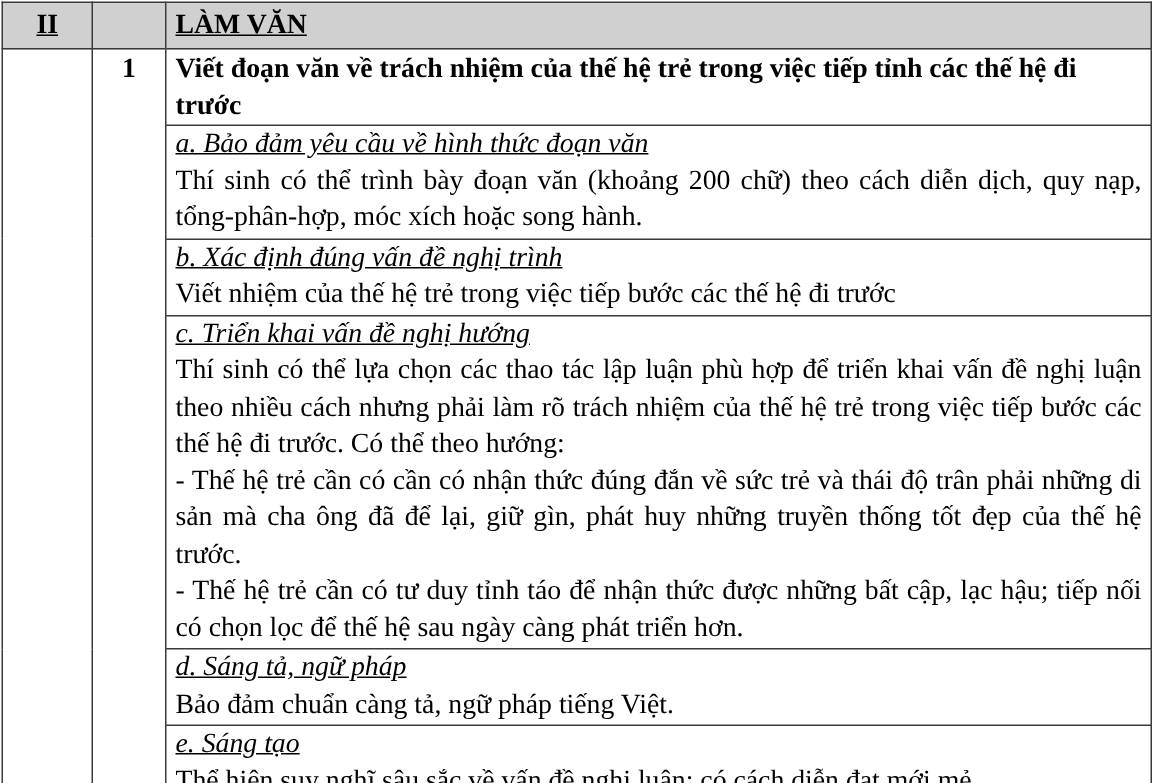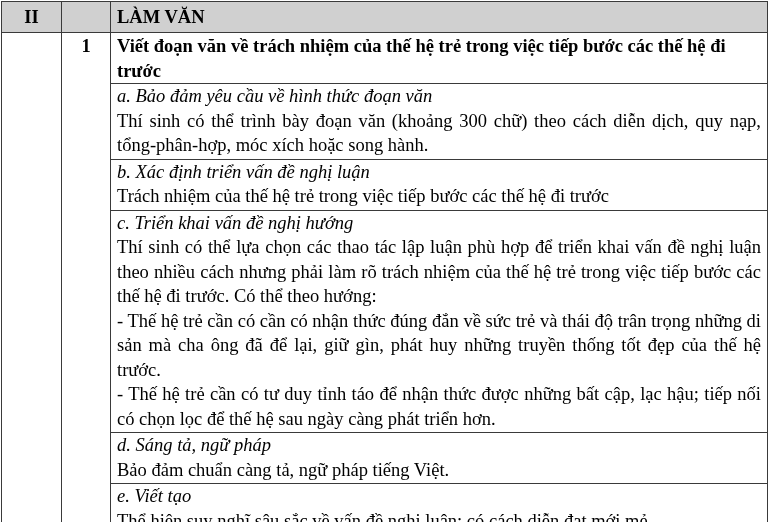--- a/index.html
+++ b/index.html
@@ -31,24 +31,25 @@
     }
     .col-sec { width: 60px; }
     .col-num { width: 49px; }
     tr.header-row td {
       background: #d0d0d0;
       height: 28px;
       font-weight: bold;
       vertical-align: middle;
       padding-top: 1px;
       padding-bottom: 1px;
+      text-decoration: underline;
     }
     .center { text-align: center; }
     .bold { font-weight: bold; }
-    .italic { font-style: italic; }
+    .italic { font-style: italic; text-decoration: underline; }
     .justify { text-align: justify; }
     tr.title-row td { padding-top: 1px; padding-bottom: 0px; height: 47px; }
     .crit td.content { padding-top: 0px; padding-bottom: 1px; }
     .line { display: block; }
   </style>
 </head>
 <body>
 
 <table class="rubric">
   <colgroup>
@@ -58,48 +59,48 @@
   </colgroup>
   <tbody>
       <tr class="header-row">
     <td class="center">II</td>
     <td></td>
     <td>LÀM VĂN</td>
   </tr>
   <tr class="title-row">
     <td rowspan="6"></td>
     <td rowspan="6" class="center bold">1</td>
-    <td class="bold">Viết đoạn văn về trách nhiệm của thế hệ trẻ trong việc tiếp bước các thế hệ đi trước</td>
+    <td class="bold">Viết đoạn văn về trách nhiệm của thế hệ trẻ trong việc tiếp tỉnh các thế hệ đi trước</td>
   </tr>
   <tr class="crit">
     <td class="content justify">
       <span class="line italic">a. Bảo đảm yêu cầu về hình thức đoạn văn</span>
-      <span class="line">Thí sinh có thể trình bày đoạn văn (khoảng 300 chữ) theo cách diễn dịch, quy nạp, tổng-phân-hợp, móc xích hoặc song hành.</span>
+      <span class="line">Thí sinh có thể trình bày đoạn văn (khoảng 200 chữ) theo cách diễn dịch, quy nạp, tổng-phân-hợp, móc xích hoặc song hành.</span>
     </td>
   </tr>
   <tr class="crit">
     <td class="content">
-      <span class="line italic">b. Xác định triển vấn đề nghị luận</span>
-      <span class="line">Trách nhiệm của thế hệ trẻ trong việc tiếp bước các thế hệ đi trước</span>
+      <span class="line italic">b. Xác định đúng vấn đề nghị trình</span>
+      <span class="line">Viết nhiệm của thế hệ trẻ trong việc tiếp bước các thế hệ đi trước</span>
     </td>
   </tr>
   <tr class="crit">
     <td class="content justify">
       <span class="line italic">c. Triển khai vấn đề nghị hướng</span>
       <span class="line">Thí sinh có thể lựa chọn các thao tác lập luận phù hợp để triển khai vấn đề nghị luận theo nhiều cách nhưng phải làm rõ trách nhiệm của thế hệ trẻ trong việc tiếp bước các thế hệ đi trước. Có thể theo hướng:</span>
-      <span class="line">- Thế hệ trẻ cần có cần có nhận thức đúng đắn về sức trẻ và thái độ trân trọng những di sản mà cha ông đã để lại, giữ gìn, phát huy những truyền thống tốt đẹp của thế hệ trước.</span>
+      <span class="line">- Thế hệ trẻ cần có cần có nhận thức đúng đắn về sức trẻ và thái độ trân phải những di sản mà cha ông đã để lại, giữ gìn, phát huy những truyền thống tốt đẹp của thế hệ trước.</span>
       <span class="line">- Thế hệ trẻ cần có tư duy tỉnh táo để nhận thức được những bất cập, lạc hậu; tiếp nối có chọn lọc để thế hệ sau ngày càng phát triển hơn.</span>
     </td>
   </tr>
   <tr class="crit">
     <td class="content">
       <span class="line italic">d. Sáng tả, ngữ pháp</span>
       <span class="line">Bảo đảm chuẩn càng tả, ngữ pháp tiếng Việt.</span>
     </td>
   </tr>
   <tr class="crit">
     <td class="content">
-      <span class="line italic">e. Viết tạo</span>
+      <span class="line italic">e. Sáng tạo</span>
       <span class="line">Thể hiện suy nghĩ sâu sắc về vấn đề nghị luận; có cách diễn đạt mới mẻ.</span>
     </td>
   </tr>
 </tbody>
   </table>
 
 </body></html>

